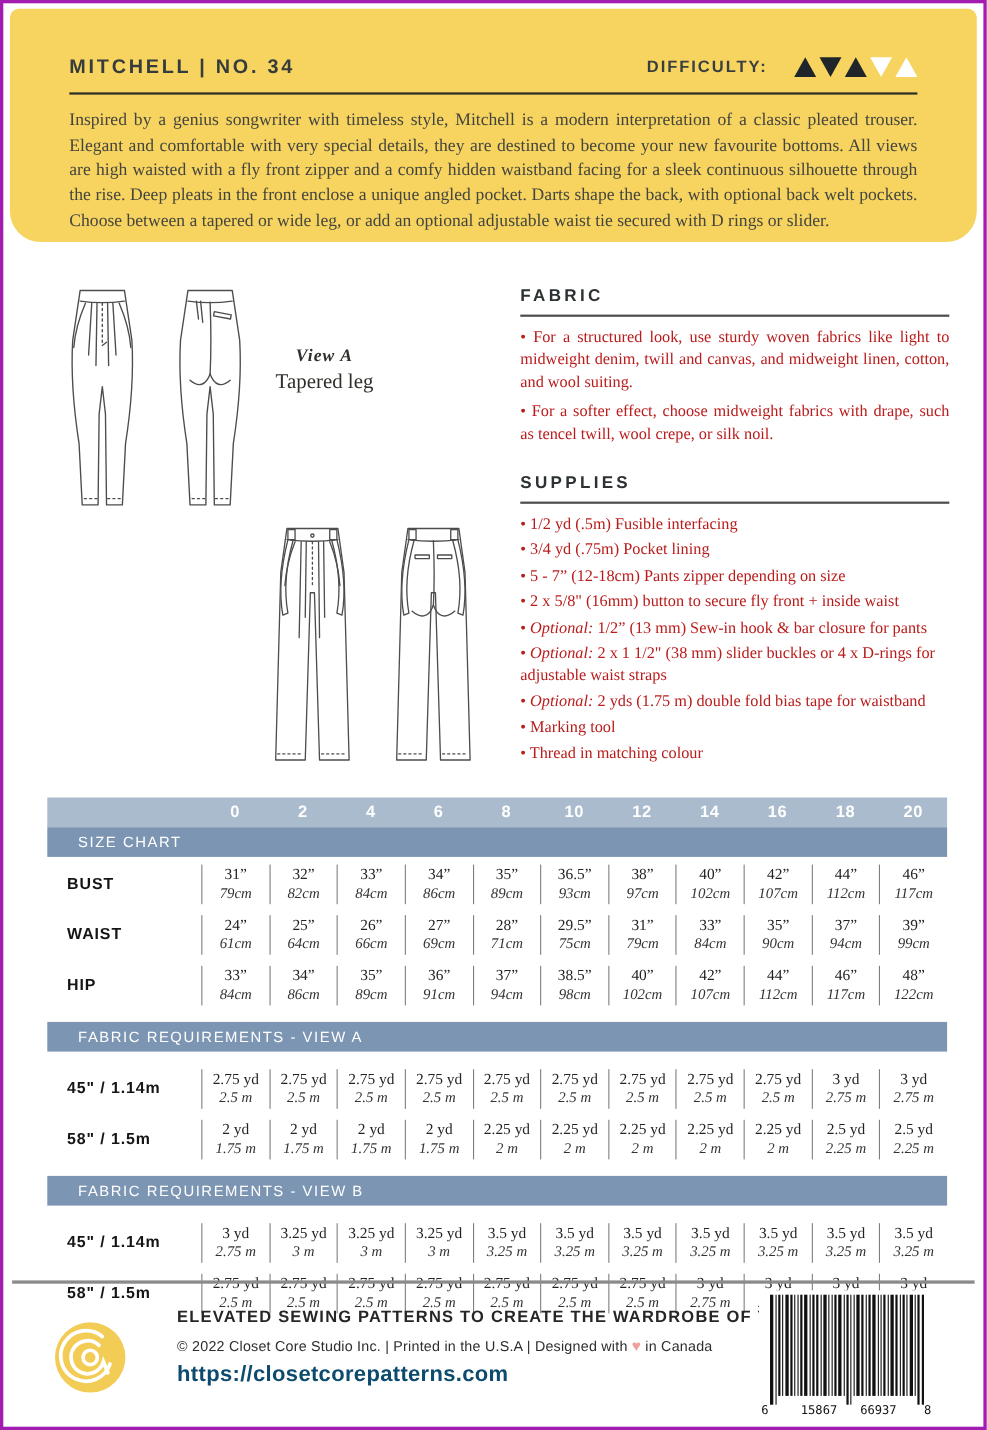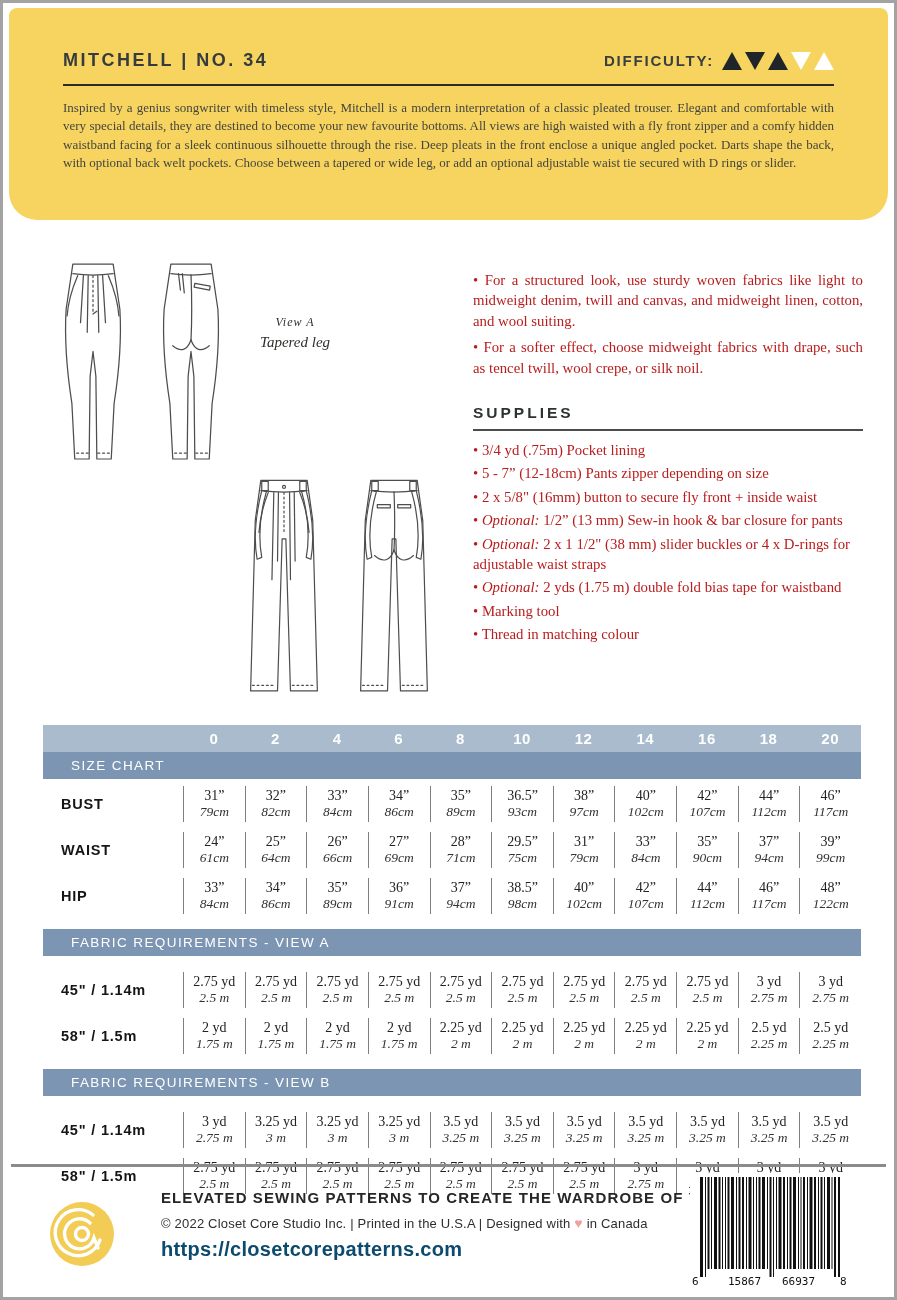--- a/index.html
+++ b/index.html
@@ -6,53 +6,53 @@
     --yellow:#F6D45F;
     --band-light:#A9BBCC;
     --band-dark:#7C95B3;
     --ink:#2f3335;
     --serif-ink:#45453f;
   }
   *{margin:0;padding:0;box-sizing:border-box;}
   body{background:#e8e8e8;font-family:"Liberation Sans",sans-serif;}
   .page{
     position:relative;width:897px;height:1300px;margin:0 auto;
-    background:#fff;border:3px solid #a3a3a3;overflow:hidden;
+    background:#fff;border:3px solid #a21caf;overflow:hidden;
   }
   
   .yellow-panel{
     position:absolute;left:6px;right:6px;top:5px;height:212px;
     background:var(--yellow);border-radius:8px 8px 28px 28px;
     padding:42px 54px 0 54px;
   }
   .yp-row{display:flex;justify-content:space-between;align-items:center;}
   .yp-title{
     font-size:18px;font-weight:700;letter-spacing:2.5px;color:#363b3d;
   }
-  .yp-diff{display:flex;align-items:center;gap:8px;}
+  .yp-diff{display:flex;align-items:center;gap:24px;}
   .yp-diff-label{font-size:15px;font-weight:600;letter-spacing:1.8px;color:#393e40;}
   .diff-icons{display:flex;align-items:center;gap:3px;}
   .tri{width:0;height:0;}
   .tri-up{border-left:10px solid transparent;border-right:10px solid transparent;border-bottom:18px solid #20252a;}
   .tri-down{border-left:10px solid transparent;border-right:10px solid transparent;border-top:18px solid #20252a;}
   .tri-white.tri-up{border-bottom-color:#ffffff;}
   .tri-white.tri-down{border-top-color:#ffffff;}
   .yp-rule{border-top:2px solid #2c2c28;margin-top:13px;}
   .yp-desc{
-    margin-top:13px;font-family:"Liberation Serif",serif;font-size:13px;
+    margin-top:13px;font-family:"Liberation Serif",serif;font-size:16px;
     line-height:1.42;text-align:justify;color:var(--serif-ink);
   }
   
   .illus{position:absolute;}
   .illus svg{display:block;}
   .view-label{
     position:absolute;text-align:center;font-family:"Liberation Serif",serif;color:#2e2e2a;
   }
-  .view-label .vname{font-weight:400;font-style:italic;font-size:12px;letter-spacing:1px;}
-  .view-label .vcap{font-style:italic;font-size:15px;line-height:1.3;margin-top:3px;}
+  .view-label .vname{font-weight:700;font-style:italic;font-size:16px;letter-spacing:1px;}
+  .view-label .vcap{font-size:19px;line-height:1.3;margin-top:3px;}
   
   .right-col{position:absolute;left:470px;top:258px;width:390px;}
   .sec-heading{
     font-size:15.5px;font-weight:700;letter-spacing:3px;color:#2c3133;
     border-bottom:2px solid #4c4c4c;padding-bottom:7px;
   }
   .bullets{list-style:none;margin-top:9px;}
   .bullets li{
     font-family:Liberation Serif, serif;font-size:14.8px;line-height:1.38;
     color:#b91c1c;padding-left:0;margin-bottom:3px;
@@ -199,27 +199,29 @@
         <path d="M55,15 C56,40 56,60 55,78"></path>
         <path d="M34,84 C43,92 51,90 55,78"></path>
           <path d="M55,78 C59,90 67,92 76,84"></path>
         <path stroke-dasharray="2,3" d="M21,224 L46,224"></path>
           <path stroke-dasharray="2,3" d="M64,224 L89,224"></path>
       </g>
     </svg>
   </div>
 
   <div class="right-col">
+    <div class="sec-heading">FABRIC</div>
     <ul class="bullets justified" id="fabric-list">
         <li>For a structured look, use sturdy woven fabrics like light to midweight denim, twill and canvas, and midweight linen, cotton, and wool suiting.</li>
         <li>For a softer effect, choose midweight fabrics with drape, such as tencel twill, wool crepe, or silk noil.</li>
       </ul>
     <div class="supplies-block">
       <div class="sec-heading">SUPPLIES</div>
       <ul class="bullets" id="supplies-list">
+          <li>1/2 yd (.5m) Fusible interfacing</li>
           <li>3/4 yd (.75m) Pocket lining</li>
           <li>5 - 7” (12-18cm) Pants zipper depending on size</li>
           <li>2 x 5/8" (16mm) button to secure fly front + inside waist</li>
           <li><i>Optional:</i> 1/2” (13 mm) Sew-in hook &amp; bar closure for pants</li>
           <li><i>Optional:</i> 2 x 1 1/2" (38 mm) slider buckles or 4 x D-rings for adjustable waist straps</li>
           <li><i>Optional:</i> 2 yds (1.75 m) double fold bias tape for waistband</li>
           <li>Marking tool</li>
           <li>Thread in matching colour</li>
         </ul>
     </div>

